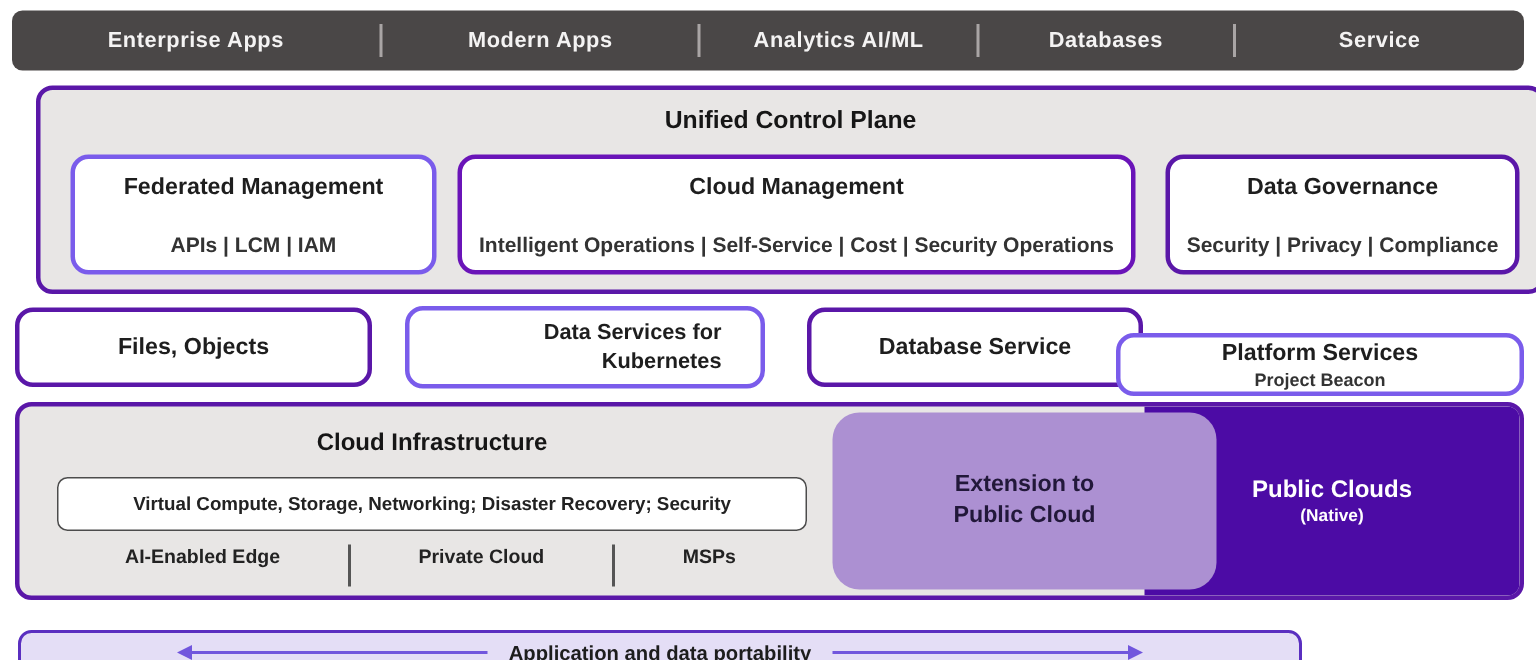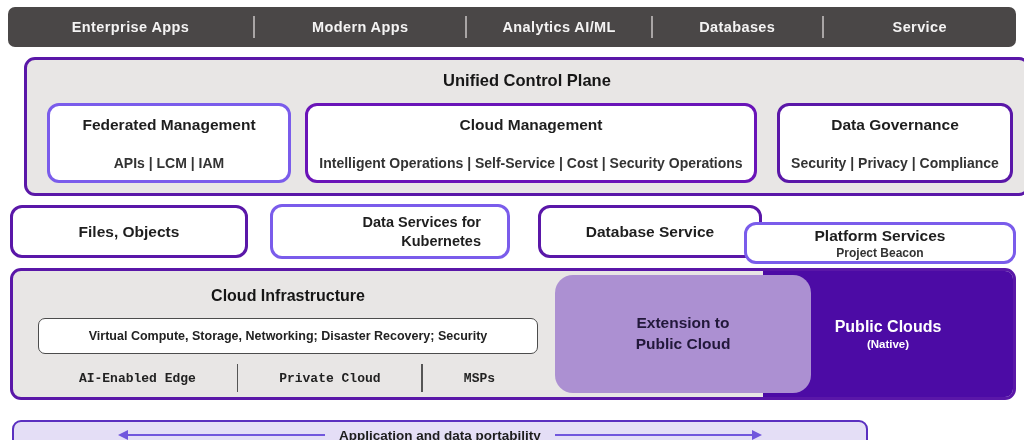--- a/index.html
+++ b/index.html
@@ -35,21 +35,21 @@
   .pc-sub{color:#ffffff;font-size:11.5px;font-weight:600;margin-top:2px;}
   .extension{position:absolute;left:542px;top:4px;bottom:4px;width:256px;background:#ac90d2;
     border-radius:18px;display:flex;align-items:center;justify-content:center;text-align:center;
     font-size:15.5px;font-weight:600;color:#22183a;line-height:1.35;}
   .infra-title{position:absolute;left:25px;width:500px;top:16px;text-align:center;
     font-size:16px;font-weight:600;color:#161616;}
   .infra-capability{position:absolute;left:25px;top:47px;width:498px;height:34px;background:#fff;
     border:1.5px solid #4c4c4c;border-radius:7px;display:flex;align-items:center;justify-content:center;
     font-size:12.5px;font-weight:600;color:#222;}
   .infra-deploy{position:absolute;left:25px;top:92px;width:498px;height:30px;
-    display:flex;align-items:center;justify-content:space-evenly;font-family:Liberation Mono, monospace;}
+    display:flex;justify-content:space-evenly;}
   .deploy-item{font-size:13px;font-weight:600;color:#222;}
   .deploy-sep{width:1.5px;height:28px;background:#555;}
 
   
   .portability{position:absolute;left:12px;top:420px;width:856px;height:30px;background:#e4def6;
     border:2.5px solid #5a2fc0;border-radius:9px;box-sizing:border-box;
     display:flex;align-items:center;justify-content:center;gap:14px;}
   .port-label{font-size:13.5px;font-weight:600;color:#1d1d1d;white-space:nowrap;}
   .arrow-line{position:relative;width:198px;height:2px;background:#7156dd;flex:0 0 auto;}
   .arrow-line.left::before{content:"";position:absolute;left:-9px;top:-4px;

